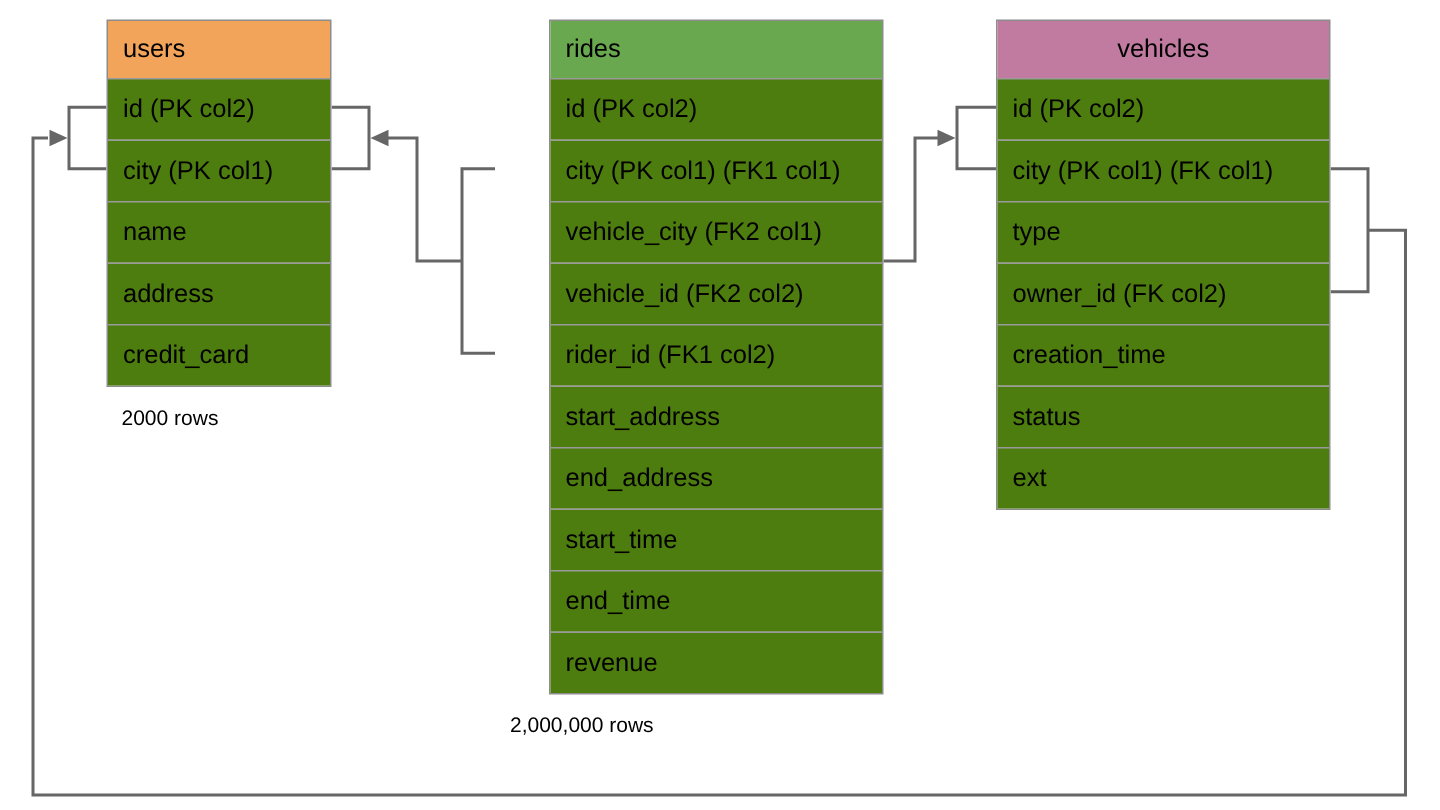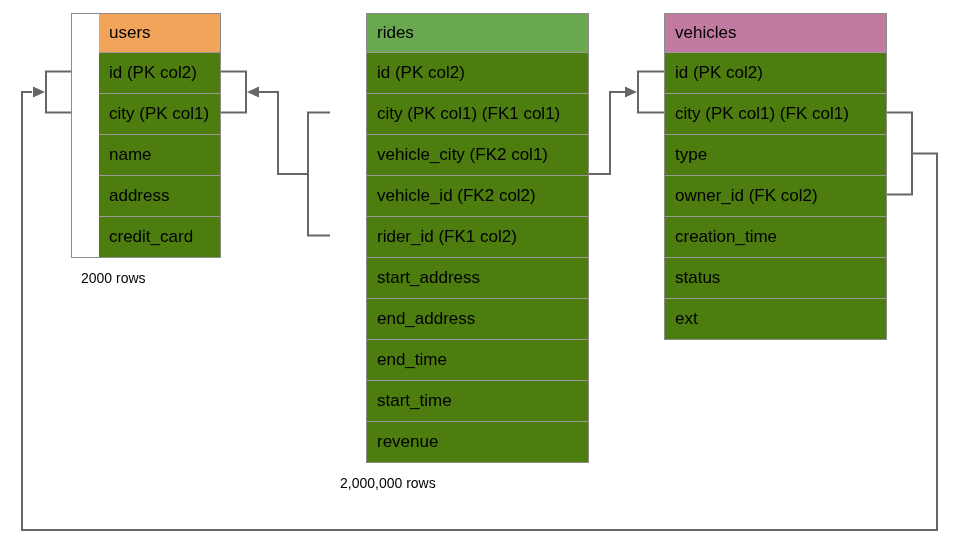--- a/index.html
+++ b/index.html
@@ -58,21 +58,21 @@
     border-top: 1px solid #9a9a9a;
     background: #4d7c0f;
     white-space: nowrap;
   }
   .rowcount {
     margin: 12px 0 0 10px;
     font-size: 14px;
     white-space: nowrap;
   }
   .pos-users    { left: 71px;  top: 13px; }
-  .pos-users .db-table    { width: 150px; padding-left: 27px; }
+  .pos-users .db-table    { width: 150px; }
   .pos-rides    { left: 330px; top: 13px; }
   .pos-rides .db-table    { width: 223px; margin-left: 36px; }
   .pos-vehicles { left: 664px; top: 13px; }
   .pos-vehicles .db-table { width: 223px; }
 </style>
 </head>
 <body>
 
 <div class="canvas">
 
@@ -144,35 +144,35 @@
         <div class="row">
           <span>rider_id (FK1 col2)</span>
         </div>
         <div class="row">
           <span>start_address</span>
         </div>
         <div class="row">
           <span>end_address</span>
         </div>
         <div class="row">
-          <span>end_time</span>
+          <span>start_time</span>
         </div>
         <div class="row">
-          <span>start_time</span>
+          <span>end_time</span>
         </div>
         <div class="row">
           <span>revenue</span>
         </div>
       </div>
     <div class="rowcount">2,000,000 rows</div>
   </div>
 
   <div class="tbl-wrap pos-vehicles">
     <div class="db-table">
-      <div class="hdr" style="background: rgb(194, 123, 160);">
+      <div class="hdr" style="background: rgb(194, 123, 160); justify-content: center;">
         <span class="hdr-label">vehicles</span>
       </div>
     <div class="row">
           <span>id (PK col2)</span>
         </div>
         <div class="row">
           <span>city (PK col1) (FK col1)</span>
         </div>
         <div class="row">
           <span>type</span>

